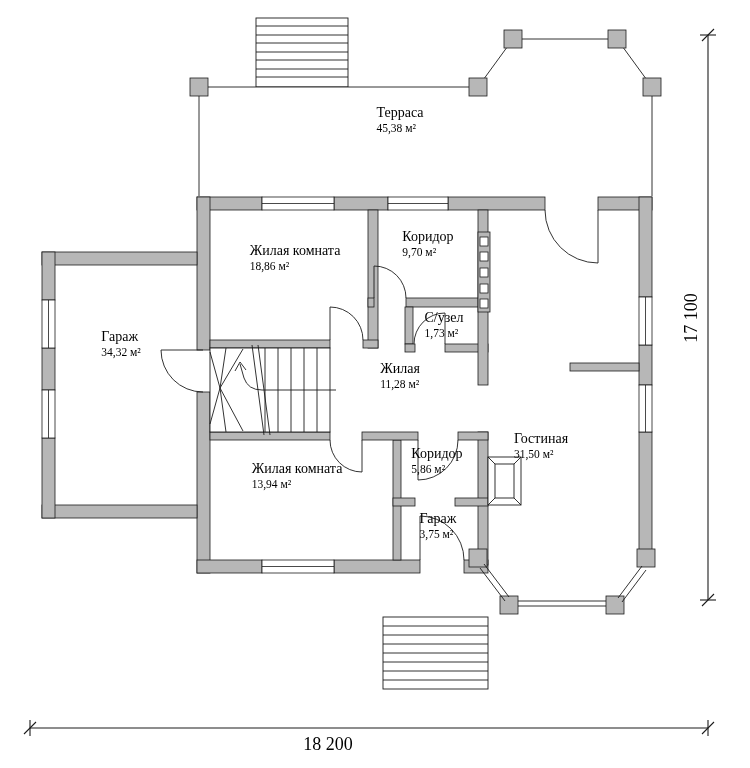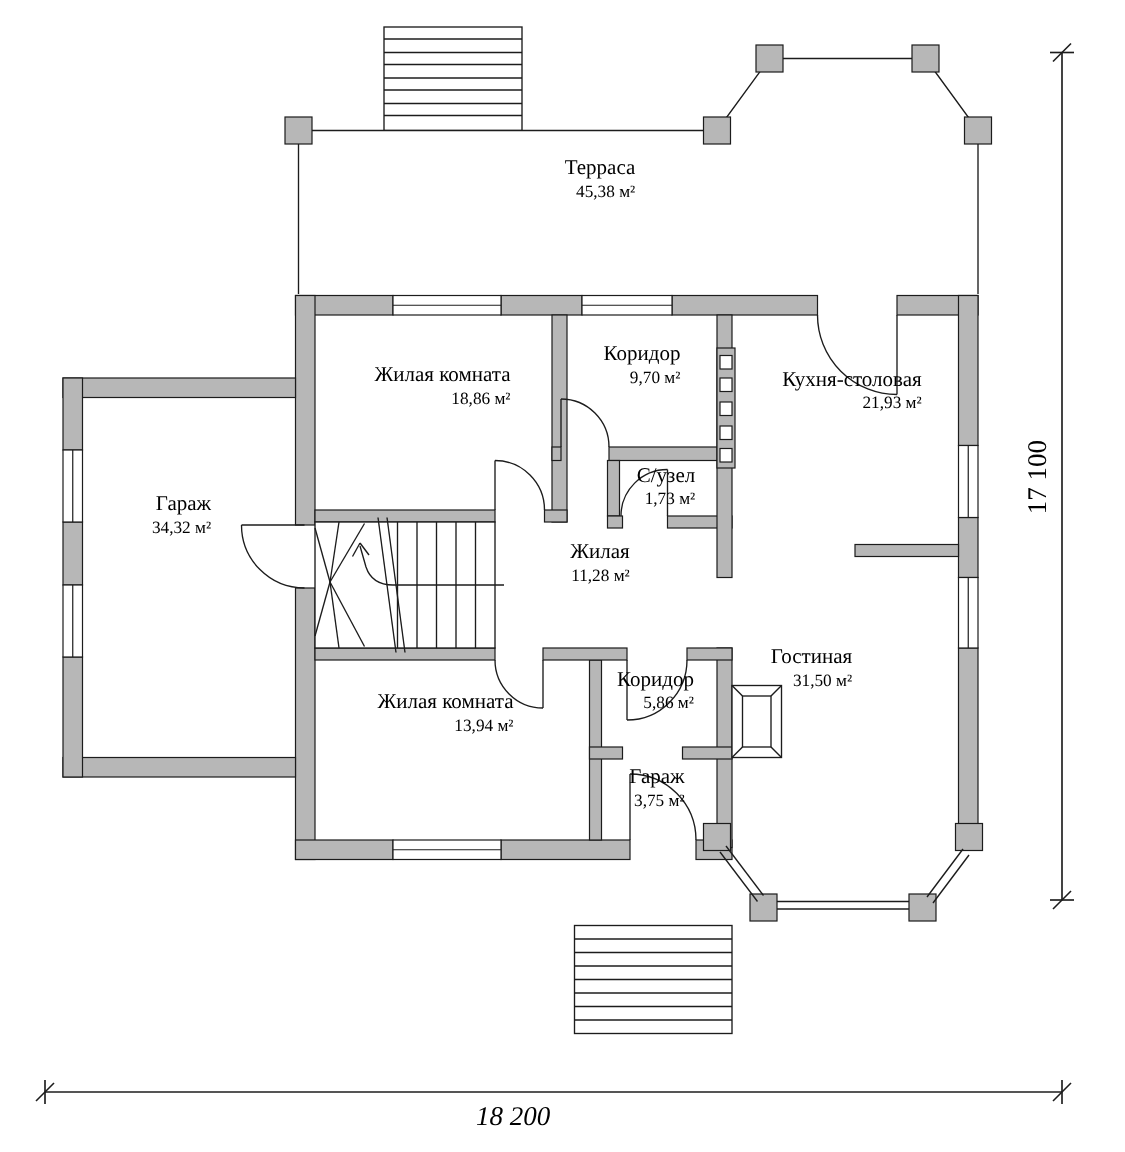--- a/index.html
+++ b/index.html
@@ -17,29 +17,29 @@
   .plan svg{position:absolute;left:0;top:0;}
   .wall{fill:var(--c-wall);stroke:var(--c-line);stroke-width:0.8;}
   .win{fill:#fff;stroke:var(--c-line);stroke-width:0.8;}
   .winline{stroke:var(--c-line);stroke-width:0.8;}
   .thin{stroke:var(--c-line);stroke-width:0.9;fill:none;}
   .thinf{stroke:var(--c-line);stroke-width:0.9;fill:#fff;}
   .dim{stroke:var(--c-line);stroke-width:1.1;fill:none;}
   .room-label{
     position:absolute;
     transform:translateX(-50%);
-    display:flex;flex-direction:column;align-items:flex-end;gap:3px;
+    display:flex;flex-direction:column;align-items:flex-start;gap:3px;
     text-align:center;color:#000;white-space:nowrap;z-index:5;
   }
   .room-name{font-size:14px;line-height:1;}
   .room-area{font-size:11.5px;line-height:1;}
   .dim-label{
     position:absolute;color:#000;font-size:18px;line-height:1;z-index:5;white-space:nowrap;
   }
-  .dim-label.bottom{left:342px;top:735px;transform:translateX(-50%);font-style:italic;}
+  .dim-label.bottom{left:328px;top:735px;transform:translateX(-50%);}
   .dim-label.right{left:691px;top:318px;transform:translate(-50%,-50%) rotate(-90deg);}
 </style>
 </head>
 <body>
 
 <div class="plan">
 
   <svg width="750" height="768" viewBox="0 0 750 768">
 
     <g>
@@ -238,24 +238,20 @@
     <span class="room-area">45,38 м²</span>
   </div>
   <div class="room-label" style="left:295px;top:244px">
     <span class="room-name">Жилая комната</span>
     <span class="room-area">18,86 м²</span>
   </div>
   <div class="room-label" style="left:428px;top:230px">
     <span class="room-name">Коридор</span>
     <span class="room-area">9,70 м²</span>
   </div>
-  <div class="room-label" style="left:568px;top:247px">
-    <span class="room-name">Кухня-столовая</span>
-    <span class="room-area">21,93 м²</span>
-  </div>
   <div class="room-label" style="left:444px;top:311px">
     <span class="room-name">С/узел</span>
     <span class="room-area">1,73 м²</span>
   </div>
   <div class="room-label" style="left:121px;top:330px">
     <span class="room-name">Гараж</span>
     <span class="room-area">34,32 м²</span>
   </div>
   <div class="room-label" style="left:400px;top:362px">
     <span class="room-name">Жилая</span>

